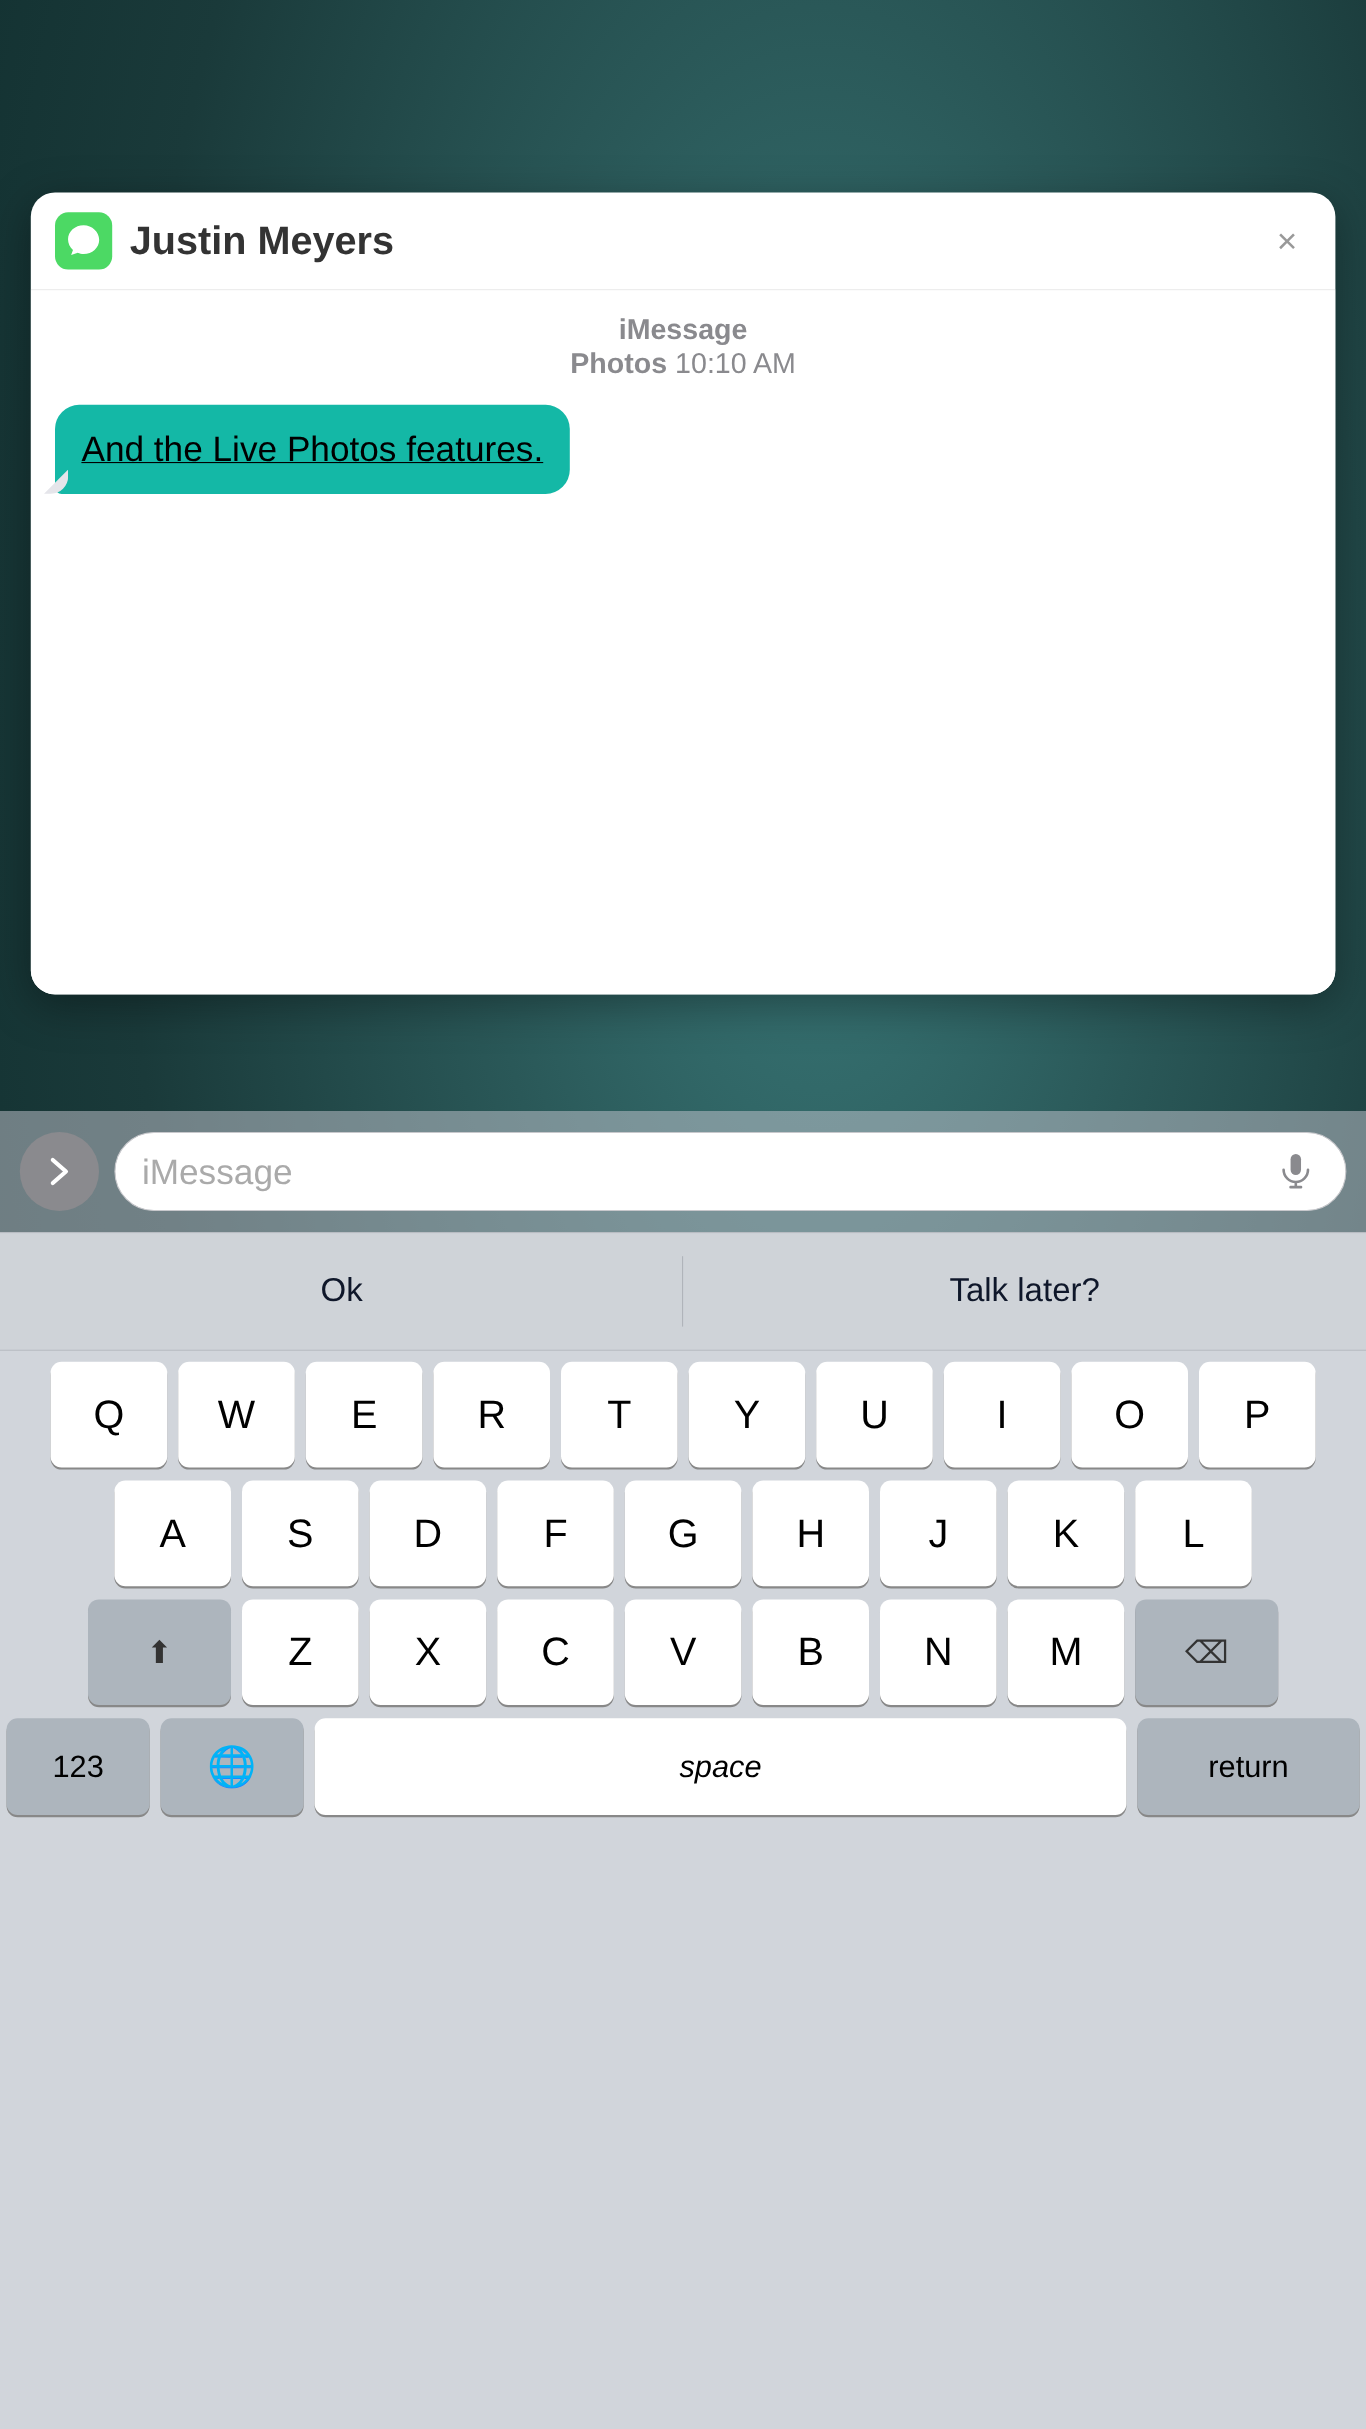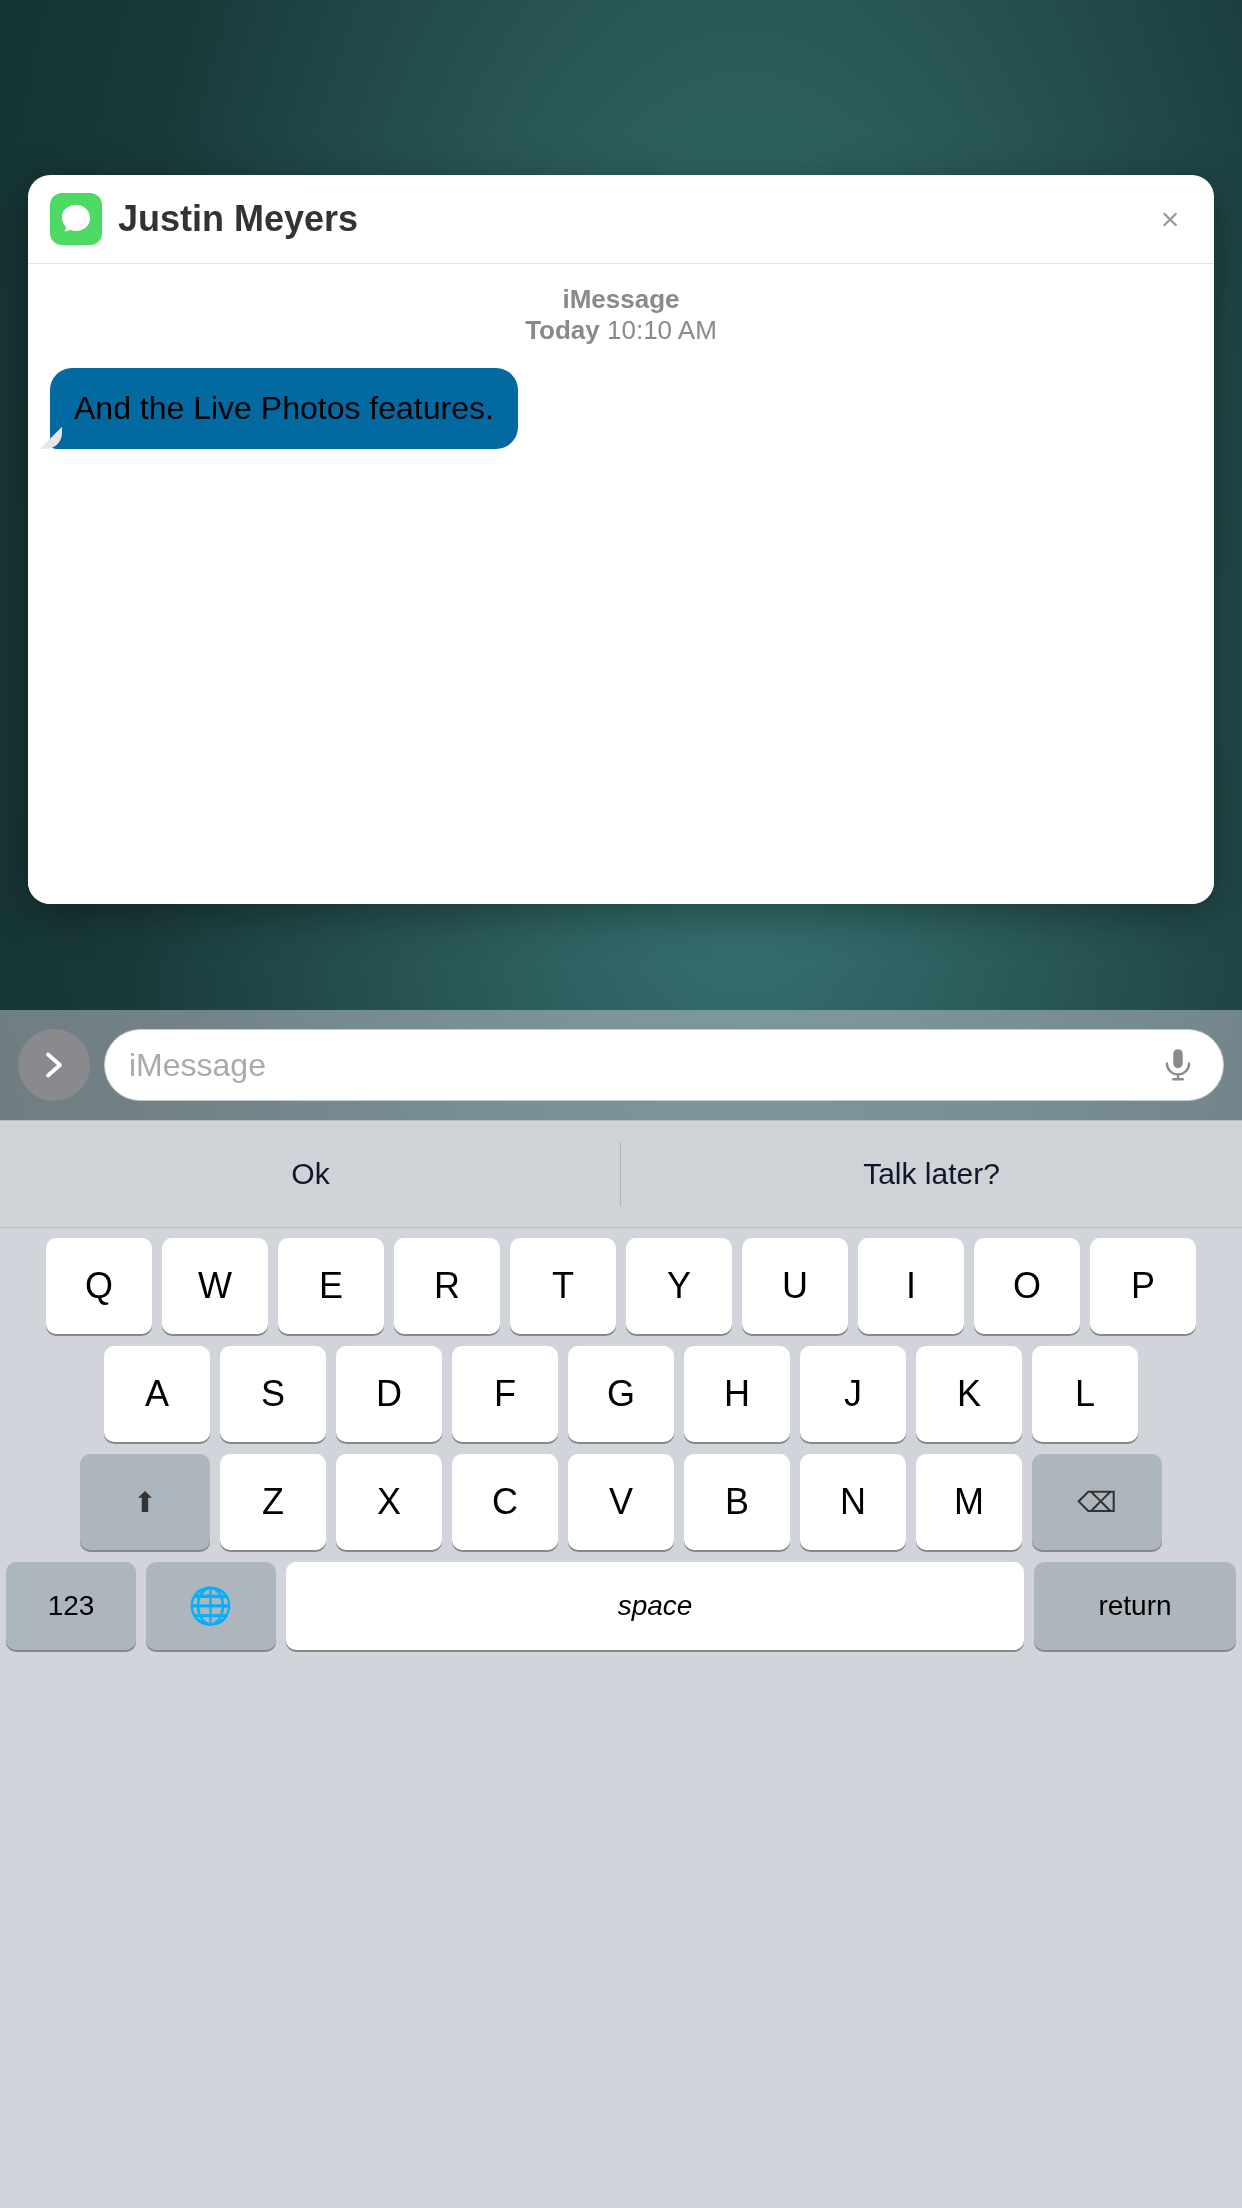--- a/index.html
+++ b/index.html
@@ -95,26 +95,27 @@
       font-size: 26px;
       color: #8a8a8e;
     }
 
     .time-label .today {
       font-weight: 600;
     }
 
     .message-bubble {
       display: inline-block;
-      background: #0369a1;
+      background: #14b8a6;
       border-radius: 22px;
       border-bottom-left-radius: 6px;
       padding: 18px 24px;
       max-width: 75%;
       position: relative;
+      text-decoration: underline;
     }
 
     .message-bubble::before {
       content: '';
       position: absolute;
       bottom: 0;
       left: -10px;
       width: 22px;
       height: 22px;
       background: #e5e5ea;
@@ -331,21 +332,21 @@
       </svg>
     </div>
     <span class="contact-name">Justin Meyers</span>
     <div class="close-btn">×</div>
   </div>
 
   <div class="message-area">
     <div class="timestamp-area">
       <span class="imessage-label">iMessage</span>
       <span class="time-label">
-        <span class="today">Today</span>
+        <span class="today">Photos</span>
         <span>10:10 AM</span>
       </span>
     </div>
 
     <div class="message-bubble">
       <span class="message-text">And the Live Photos features.</span>
     </div>
   </div>
 </div>
 

